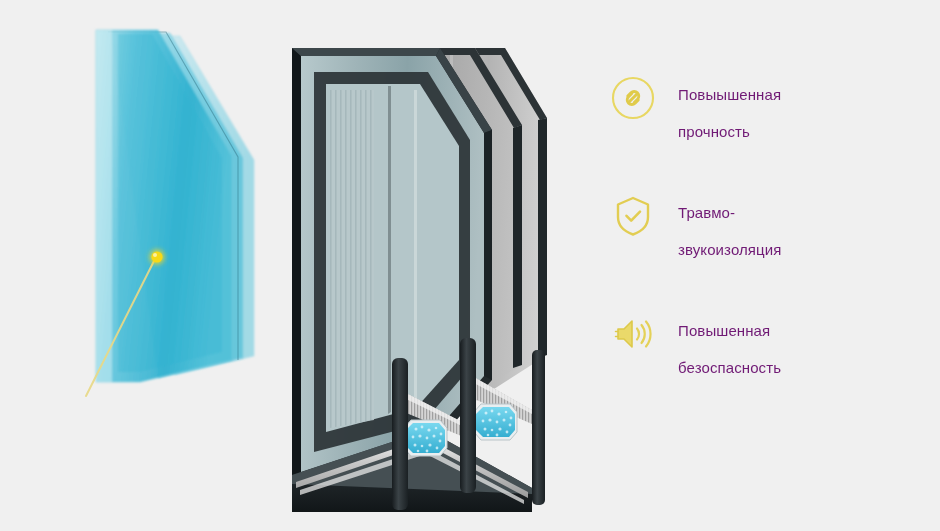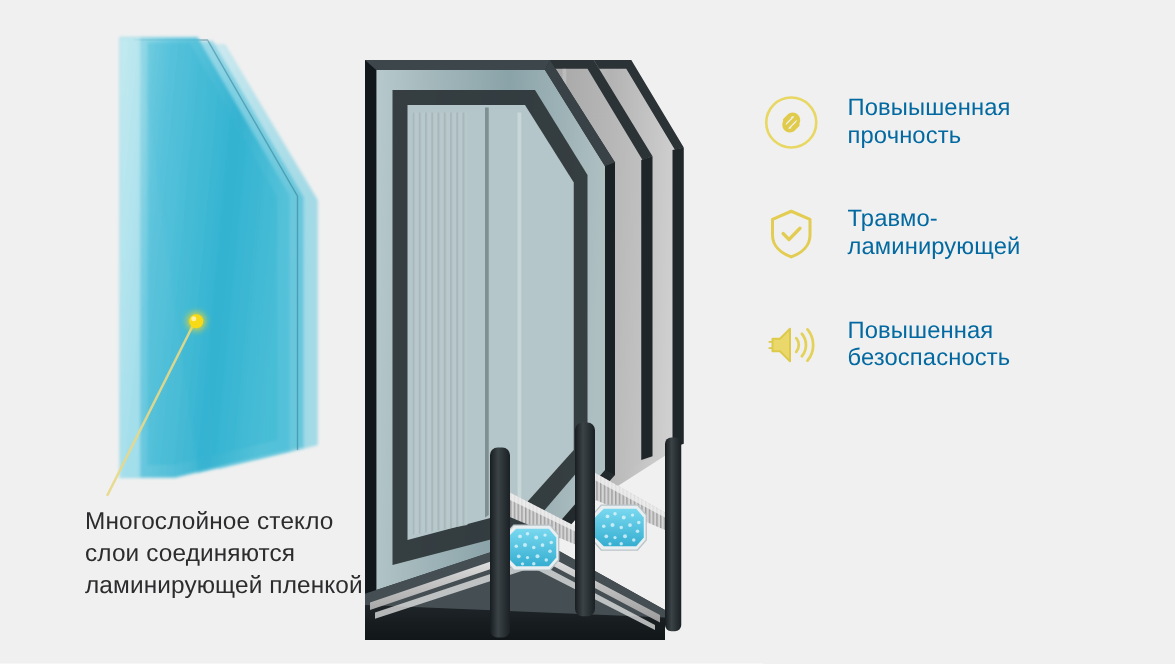--- a/index.html
+++ b/index.html
@@ -56,23 +56,23 @@
     margin-bottom: 40px;
   }
   .feature-icon {
     width: 46px;
     height: 46px;
     flex: 0 0 46px;
     margin-right: 22px;
     margin-top: 3px;
   }
   .feature-label {
-    color: #0369a1;
-    font-size: 19px;
-    line-height: 22px;
+    color: #701a75;
+    font-size: 15px;
+    line-height: 37px;
     letter-spacing: 0.1px;
     white-space: pre-line;
     padding-top: 4px;
   }
 </style>
 </head>
 <body>
 
 <div id="stage">
 
@@ -287,23 +287,20 @@
           <circle cx="218" cy="415" r="1.3"></circle>
             <circle cx="227" cy="415" r="1.4"></circle>
         </g>
       </g>
 
       <rect x="122" y="338" width="16" height="152" rx="6" fill="url(#igSpacer)"></rect>
       <rect x="190" y="318" width="16" height="155" rx="6" fill="url(#igSpacer)"></rect>
     </g>
   </svg>
 
-  <div id="caption">Многослойное стекло
-слои соединяются
-ламинирующей пленкой</div>
 
   <div id="feature-list">
 
     <div class="feature-row">
       <svg class="feature-icon" viewBox="0 0 46 46" xmlns="http://www.w3.org/2000/svg">
         <circle cx="23" cy="23" r="20" fill="none" stroke="#e8d762" stroke-width="2.1"></circle>
         <g stroke="#e0cb4a" stroke-width="3" stroke-linecap="round" fill="none">
           <path d="M19.5 26.5 L26.5 19.5"></path>
           <path d="M17.8 21.0 L21.0 17.8 a4.6 4.6 0 0 1 6.5 6.5 L24.3 27.5"></path>
           <path d="M21.7 18.5 L18.5 21.7 a4.6 4.6 0 0 0 6.5 6.5 L28.2 25"></path>
@@ -312,21 +309,21 @@
       <div class="feature-label">Повыышенная
 прочность</div>
     </div>
 
     <div class="feature-row">
       <svg class="feature-icon" viewBox="0 0 46 46" xmlns="http://www.w3.org/2000/svg">
         <path d="M23 5 L38 11.5 V24 C38 32.5 31.5 38.5 23 41.5 C14.5 38.5 8 32.5 8 24 V11.5 Z" fill="none" stroke="#e2cd52" stroke-width="2.4" stroke-linejoin="round"></path>
         <path d="M16.5 22.8 L21.2 27.6 L30 18.6" fill="none" stroke="#e2cd52" stroke-width="2.6" stroke-linecap="round" stroke-linejoin="round"></path>
       </svg>
       <div class="feature-label">Травмо-
-ламинирующей</div>
+звукоизоляция</div>
     </div>
 
     <div class="feature-row">
       <svg class="feature-icon" viewBox="0 0 46 46" xmlns="http://www.w3.org/2000/svg">
         <path d="M8 18 H14 L22 10 V36 L14 28 H8 Z" fill="#ead96a" stroke="#ddc94a" stroke-width="1.6" stroke-linejoin="round"></path>
         <g fill="none" stroke="#e4d158" stroke-width="2.2" stroke-linecap="round">
           <path d="M27 17.5 a8.5 8.5 0 0 1 0 11"></path>
           <path d="M31.5 14 a14 14 0 0 1 0 18"></path>
           <path d="M36 10.5 a19.5 19.5 0 0 1 0 25"></path>
         </g>

